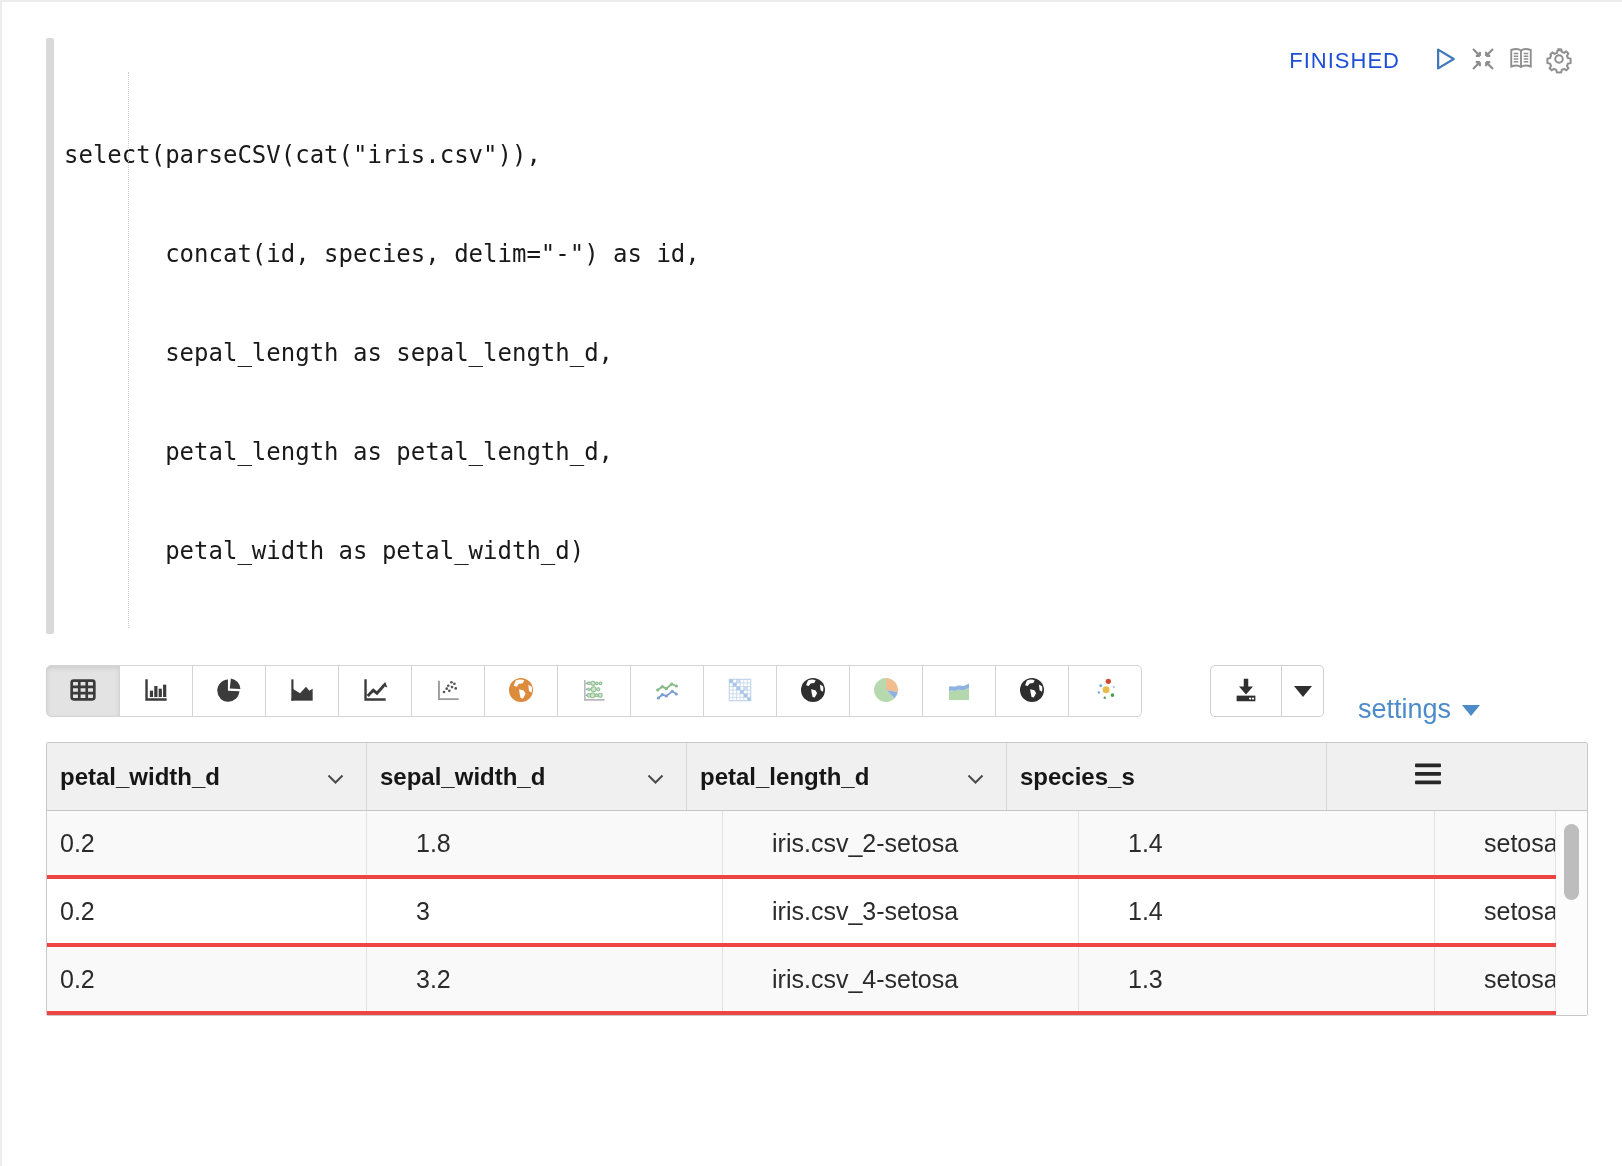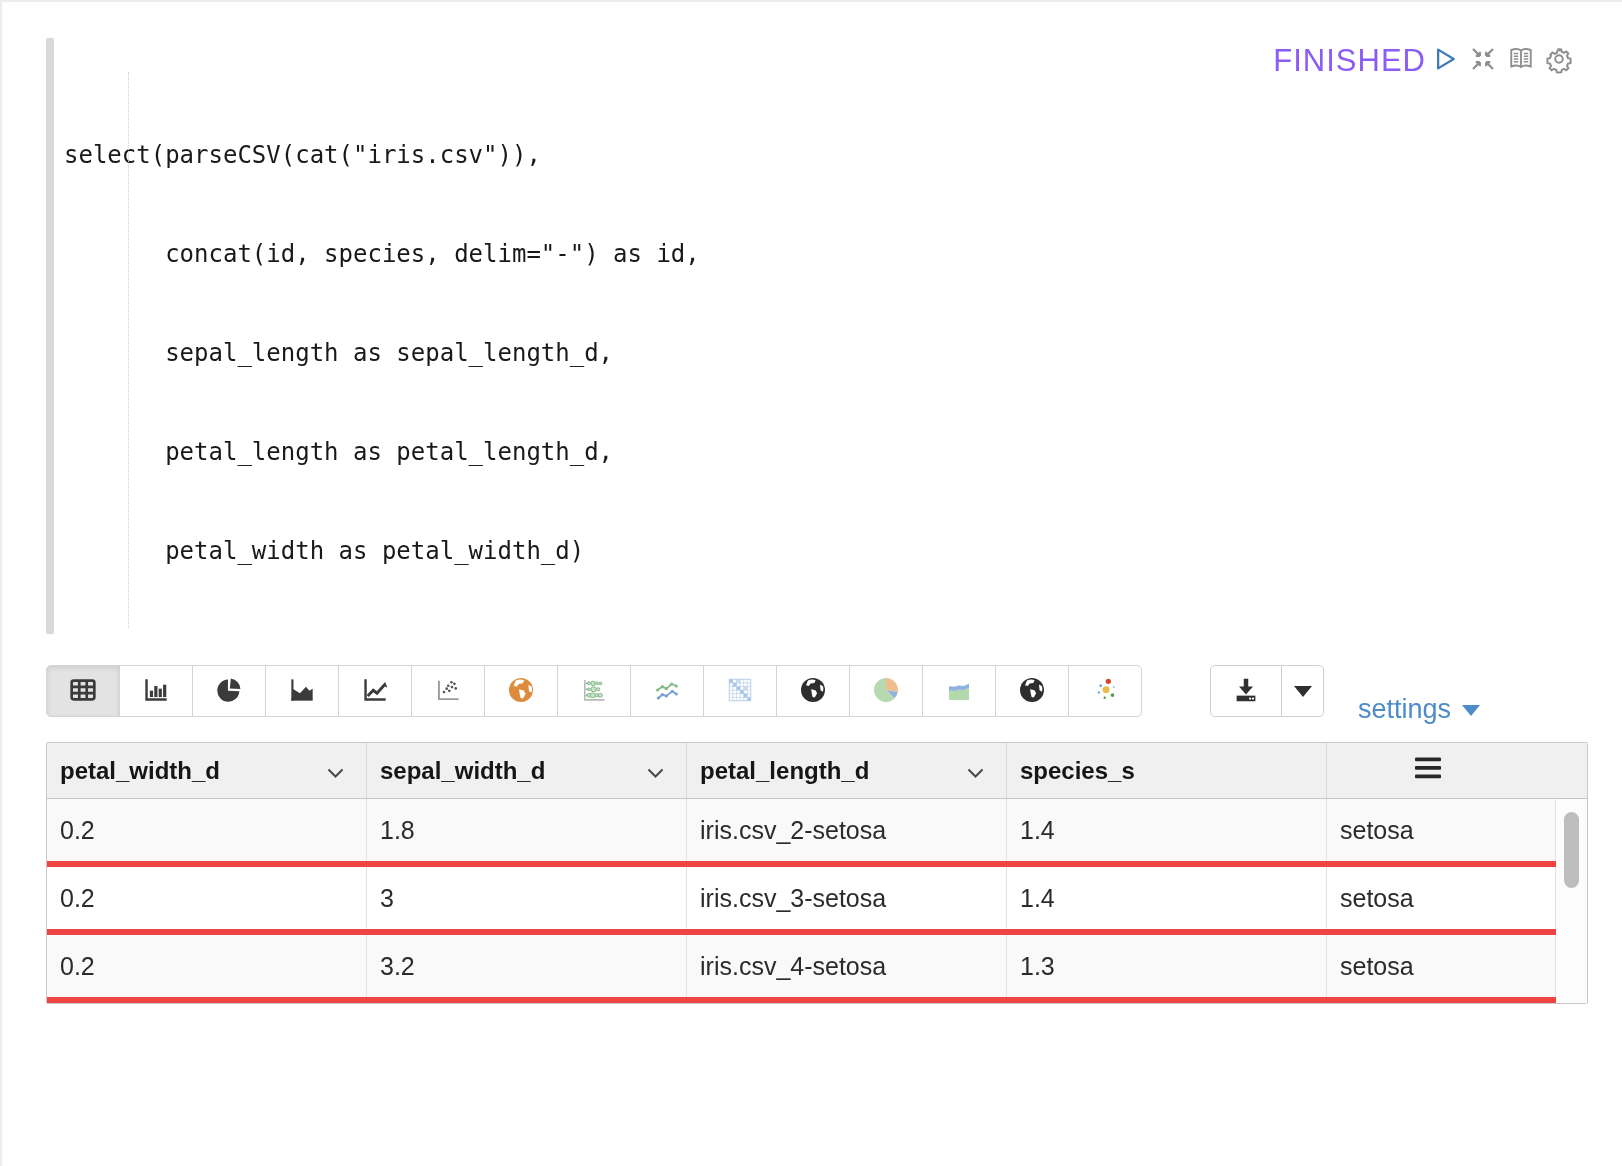--- a/index.html
+++ b/index.html
@@ -10,21 +10,21 @@
   
   .editor-wrap { position:relative; padding:36px 44px 0 44px; }
   .editor { position:relative; display:flex; min-height:262px; }
   .gutter { width:8px; background:#d9d9d9; border-radius:2px; }
   .code { position:relative; margin-left:10px; padding-top:2px;
           font-family:"DejaVu Sans Mono",monospace; font-size:24px; line-height:33px;
           color:#191919; white-space:pre; }
   .code .indent-guide { position:absolute; left:64px; top:34px; bottom:6px; border-left:1px dotted #cfcfcf; }
 
   .para-controls { position:absolute; top:40px; right:44px; display:flex; align-items:center; }
-  .status { font-size:31px; color:#8b5cf6; letter-spacing:1px; }
+  .status { font-size:22px; color:#1d4ed8; letter-spacing:1px; margin-right:26px; }
   .ctrl-btn { display:flex; align-items:center; justify-content:center; width:38px; height:38px; cursor:pointer; }
 
   
   .toolbar { display:flex; align-items:center; margin:30px 0 0 44px; height:54px; }
   .chart-group { display:flex; }
   .chart-btn { width:74px; height:52px; background:#fff; border:1px solid #d4d4d4; margin-left:-1px;
                display:flex; align-items:center; justify-content:center; cursor:pointer; padding:0; }
   .chart-btn:first-child { margin-left:0; border-radius:5px 0 0 5px; }
   .chart-btn:last-child { border-radius:0 5px 5px 0; }
   .chart-btn.selected { background:#e3e3e3; box-shadow:inset 0 2px 5px rgba(0,0,0,.10); }
@@ -36,27 +36,27 @@
   .caret-down-dark { width:0; height:0; border-left:9px solid transparent; border-right:9px solid transparent;
             border-top:11px solid #2f2f2f; }
   .settings-link { margin-left:34px; display:flex; align-items:center; gap:11px; cursor:pointer;
             color:#4d8cc9; font-size:27px;margin-top:36px; }
   .caret-down-blue { width:0; height:0; border-left:9px solid transparent; border-right:9px solid transparent;
             border-top:11px solid #4d8cc9; margin-top:3px; }
 
   
   .table-wrap { margin:24px 0 0 44px; width:1542px; border:1px solid #c9c9c9; border-radius:2px; background:#fff; }
   .thead { display:grid; grid-template-columns:320px 320px 320px 320px 1fr 59px; background:#f0f0f0;
-           height:56px; border-bottom:1px solid #c6c6c6; }
+           height:68px; border-bottom:1px solid #c6c6c6; }
   .th { display:flex; align-items:center; justify-content:space-between; padding:0 22px 0 13px;
         font-weight:bold; font-size:24px; color:#161616; border-right:1px solid #d8d8d8; cursor:pointer; overflow:hidden; white-space:nowrap; }
   .th.menu-cell { justify-content:center; padding:0; border-right:none; }
   .tbody { position:relative; }
   .trow { display:grid; grid-template-columns:320px 320px 320px 320px 1fr; height:68px; margin-right:31px;
-          border-bottom:6px solid #ef4444; background:#fff; }
+          border-bottom:4px solid #ef4444; background:#fff;gap:36px; }
   .trow:nth-child(odd) { background:#f9f9f9; }
   .td { display:flex; align-items:center; padding:0 13px; font-size:25px; color:#2b2b2b;
         border-right:1px solid #e2e2e2; overflow:hidden; white-space:nowrap; }
   .vscroll { position:absolute; top:0; right:0; bottom:0; width:31px; background:#fcfcfc; cursor:pointer; }
   .vthumb { position:absolute; top:13px; left:8px; width:15px; height:76px; background:#bdbdbd; border-radius:8px; }
 </style>
 </head>
 <body>
 
 <div class="page">

